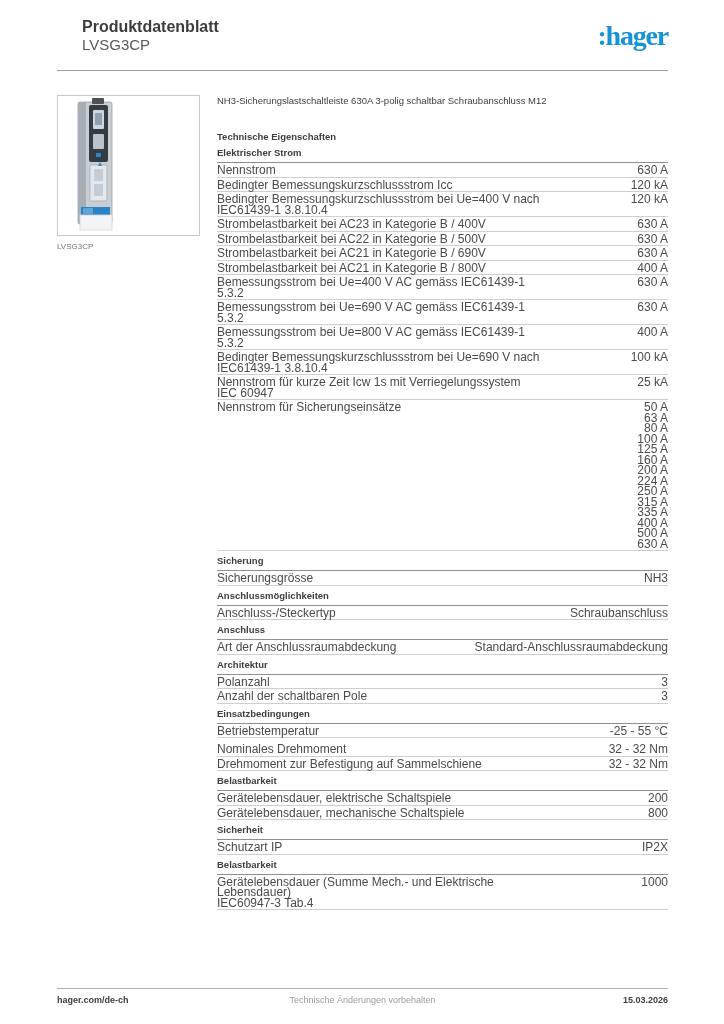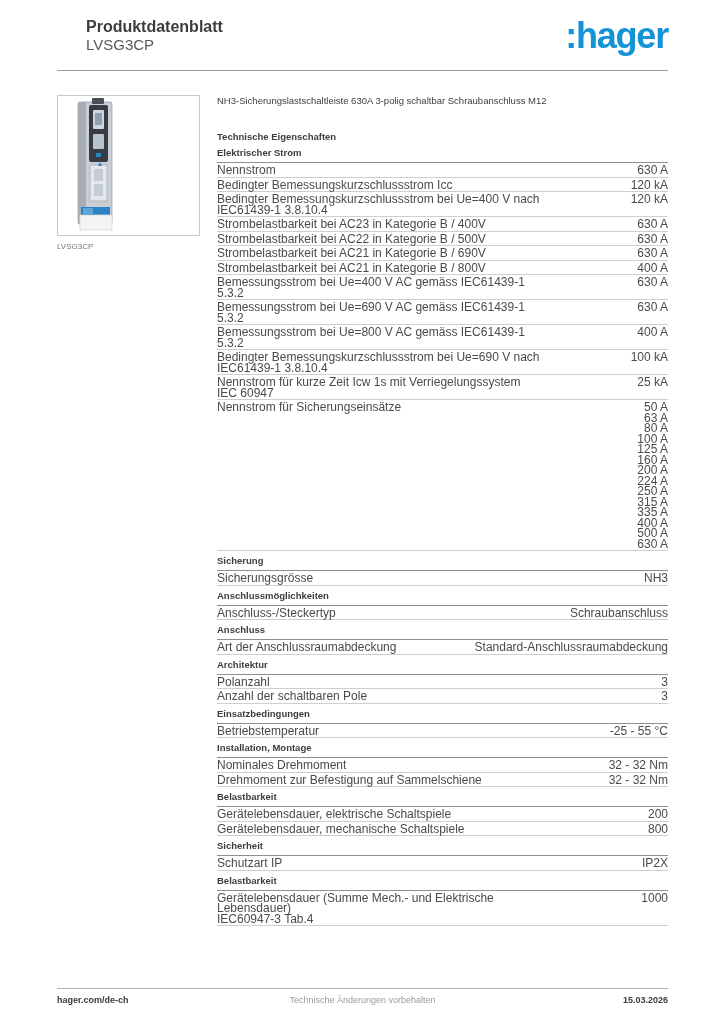--- a/index.html
+++ b/index.html
@@ -3,26 +3,26 @@
 <meta charset="utf-8">
 <style>
   * { margin:0; padding:0; box-sizing:border-box; }
   html,body { background:#ffffff; }
   body { font-family:"Liberation Sans", sans-serif; }
   .page {
     position:relative; width:724px; height:1024px; background:#fff;
     overflow:hidden; color:#3d3d3d;
   }
   
-  .header { padding:17px 56px 0 86px; position:relative; }
+  .header { padding:17px 56px 0 46px; position:relative;margin-left:36px; }
   .doc-type { font-size:16px; font-weight:bold; color:#3d3d3d; line-height:19px; }
   .product-code { font-size:15px; font-weight:normal; color:#595959; line-height:18px; }
   .logo {
     position:absolute; top:22px; right:56px;
-    font-size:36px; font-weight:bold; letter-spacing:-1.2px; line-height:28px;
+    font-size:28px; font-weight:bold; letter-spacing:-1.2px; line-height:28px;font-family:Liberation Serif, serif;
   }
   .top-rule { border-top:1px solid #9e9e9e; margin:16px 56px 0 57px; }
 
   
   .main { display:flex; padding:24px 56px 0 57px; }
   .left-col { width:160px; flex-shrink:0; }
   .image-box { width:143px; height:141px; border:1px solid #c9c9c9; background:#fff; }
   .image-caption { margin-top:6px; font-size:8px; color:#767676; }
   .right-col { flex:1; min-width:0; }
 
@@ -205,21 +205,20 @@
             </div>
           </div>
           <div class="section">
             <div class="section-title">Einsatzbedingungen</div>
             <div class="row">
               <div class="row-label">Betriebstemperatur</div>
               <div class="row-value">-25 - 55 °C</div>
             </div>
           </div>
           <div class="section">
-            <div class="section-title">Installation, Montage</div>
             <div class="row">
               <div class="row-label">Nominales Drehmoment</div>
               <div class="row-value">32 - 32 Nm</div>
             </div>
             <div class="row">
               <div class="row-label">Drehmoment zur Befestigung auf Sammelschiene</div>
               <div class="row-value">32 - 32 Nm</div>
             </div>
           </div>
           <div class="section">

